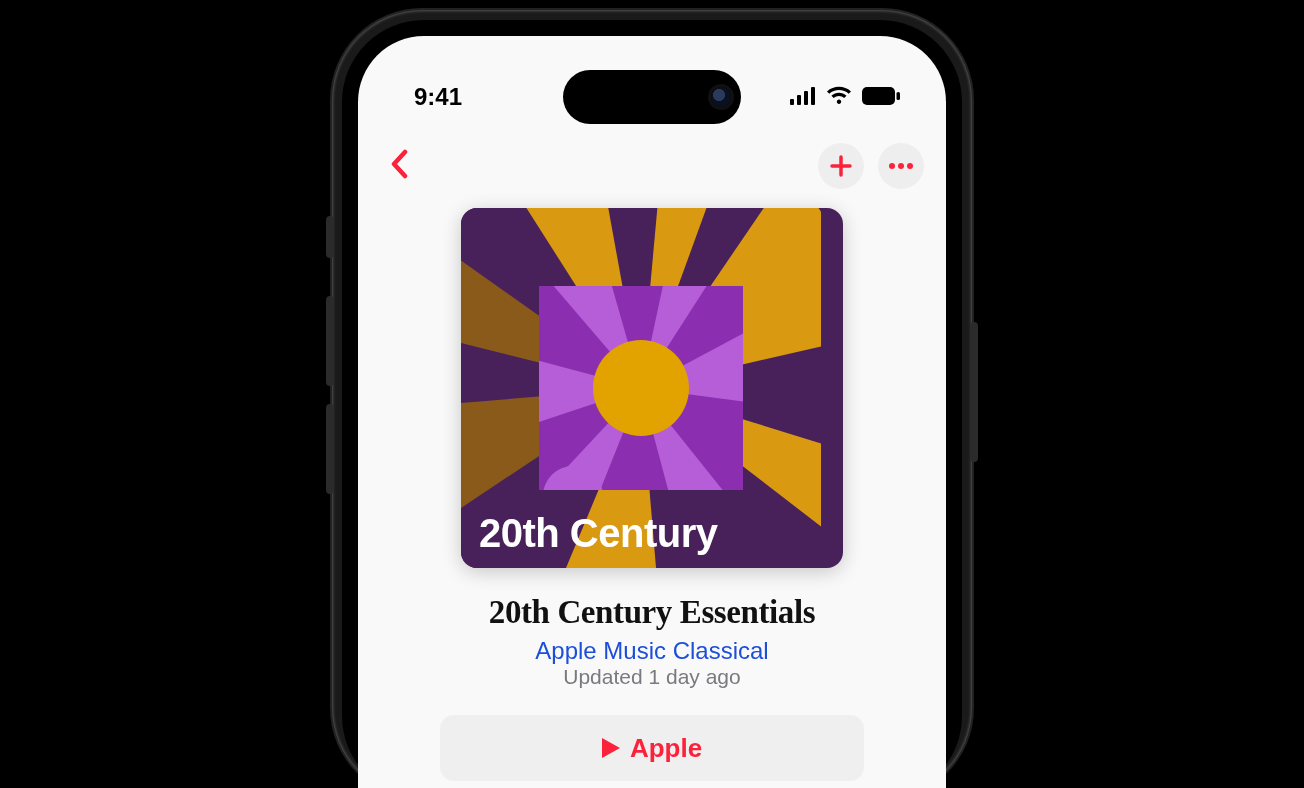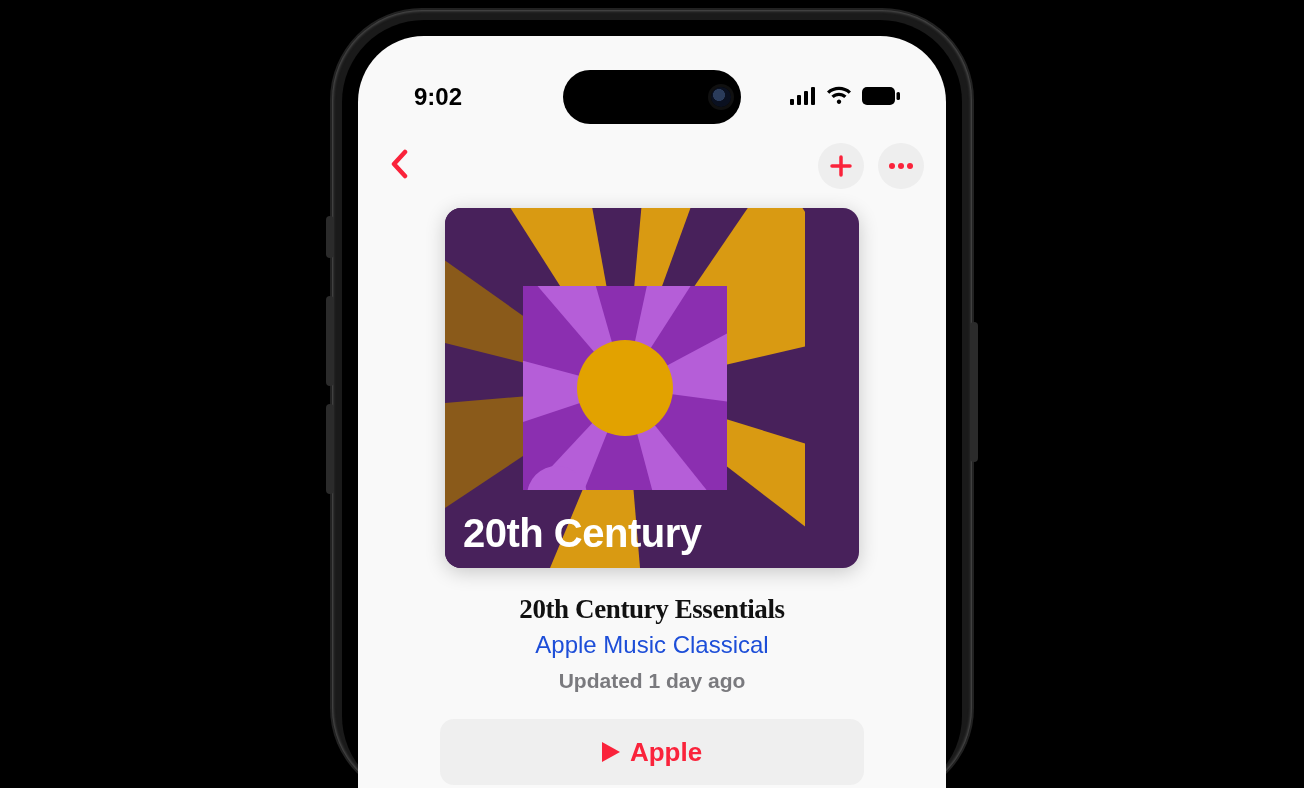--- a/index.html
+++ b/index.html
@@ -93,49 +93,48 @@
   .chev-back { cursor: pointer; padding: 6px 10px; }
 
   
   .content {
     position: absolute;
     top: 156px; left: 0; right: 0; bottom: 0;
     display: flex; flex-direction: column; align-items: center;
     padding-top: 16px;
   }
   .art {
-    width: 414px; height: 360px;
+    width: 382px; height: 360px;
     border-radius: 16px;
     overflow: hidden;
     position: relative;
     background: #48215b;
     box-shadow: 0 4px 20px rgba(0,0,0,0.2);
   }
   .art-title {
     position: absolute;
     left: 18px; bottom: 12px;
     font-size: 40px; font-weight: 600;
     color: #fff;
     letter-spacing: -0.5px;
   }
   .title {
     margin-top: 26px;
     font-family: Georgia, "Times New Roman", serif;
     font-weight: 700;
-    font-size: 27px;
+    font-size: 33px;
     color: #111;
     letter-spacing: -0.4px;
   }
   .subtitle {
     margin-top: 6px;
     font-size: 24px; color: #1d4ed8;
   }
   .updated {
-    margin-top: 10px;
-    font-size: 21px; font-weight: 700; color: #7a7a7e;
+    font-size: 21px; font-weight: 400; color: #7a7a7e;
   }
   .play {
     margin-top: 26px;
     width: 424px; height: 66px;
     border-radius: 14px;
     background: #efefef;
     display: flex; align-items: center; justify-content: center;
     gap: 10px;
     color: #fa233b;
     font-size: 26px; font-weight: 600;
@@ -150,21 +149,21 @@
   <div class="phone-body"></div>
 
   <div class="btn-side btn-mute"></div>
   <div class="btn-side btn-volu"></div>
   <div class="btn-side btn-vold"></div>
   <div class="btn-side btn-pwr"></div>
 
   <div class="screen">
 
     <div class="status">
-      <span>9:02</span>
+      <span>9:41</span>
       <span class="status-right">
         <span>
           <svg width="26" height="18" viewBox="0 0 26 18">
             <rect x="0" y="12" width="4" height="6" rx="1" fill="#000"></rect>
             <rect x="7" y="8" width="4" height="10" rx="1" fill="#000"></rect>
             <rect x="14" y="4" width="4" height="14" rx="1" fill="#000"></rect>
             <rect x="21" y="0" width="4" height="18" rx="1" fill="#000"></rect>
           </svg>
         </span>
         <span>

